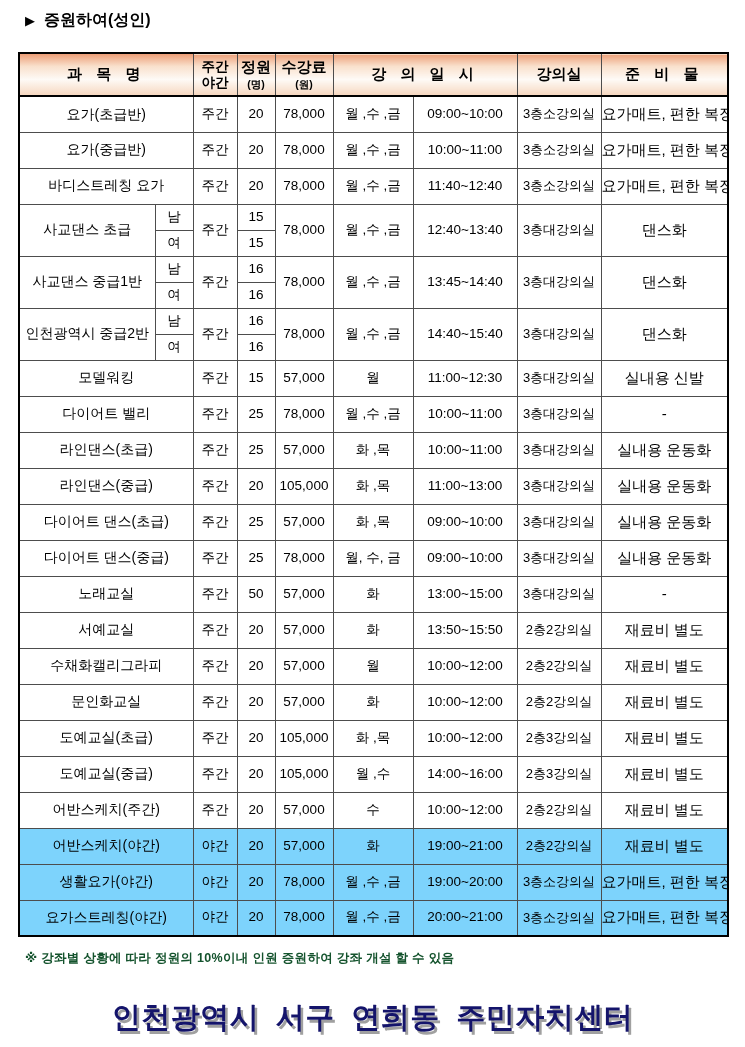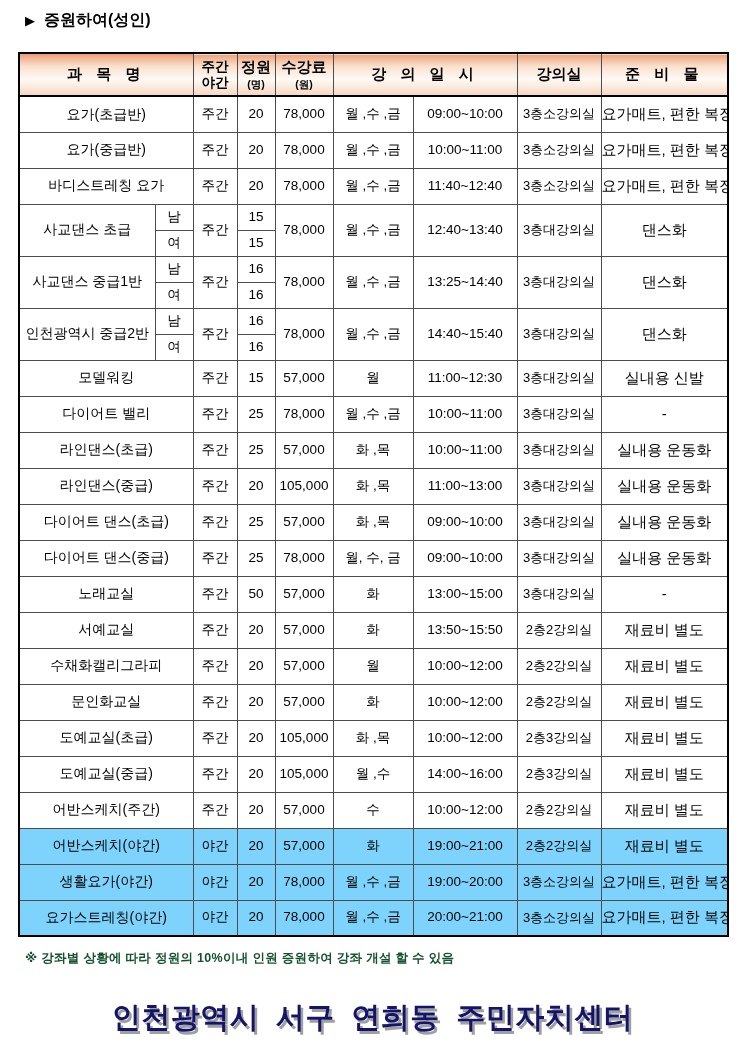--- a/index.html
+++ b/index.html
@@ -144,21 +144,21 @@
             <td>여</td>
             <td>15</td>
           </tr>
           <tr class="half">
             <td rowspan="2" class="subject">사교댄스 중급1반</td>
             <td>남</td>
             <td rowspan="2">주간</td>
             <td>16</td>
             <td rowspan="2" class="fee">78,000</td>
             <td rowspan="2">월 ,수 ,금</td>
-            <td rowspan="2">13:25~14:40</td>
+            <td rowspan="2">13:45~14:40</td>
             <td rowspan="2" class="room">3층대강의실</td>
             <td rowspan="2" class="supplies">댄스화</td>
           </tr>
           <tr class="half">
             <td>여</td>
             <td>16</td>
           </tr>
           <tr class="half">
             <td rowspan="2" class="subject">인천광역시 중급2반</td>
             <td>남</td>

